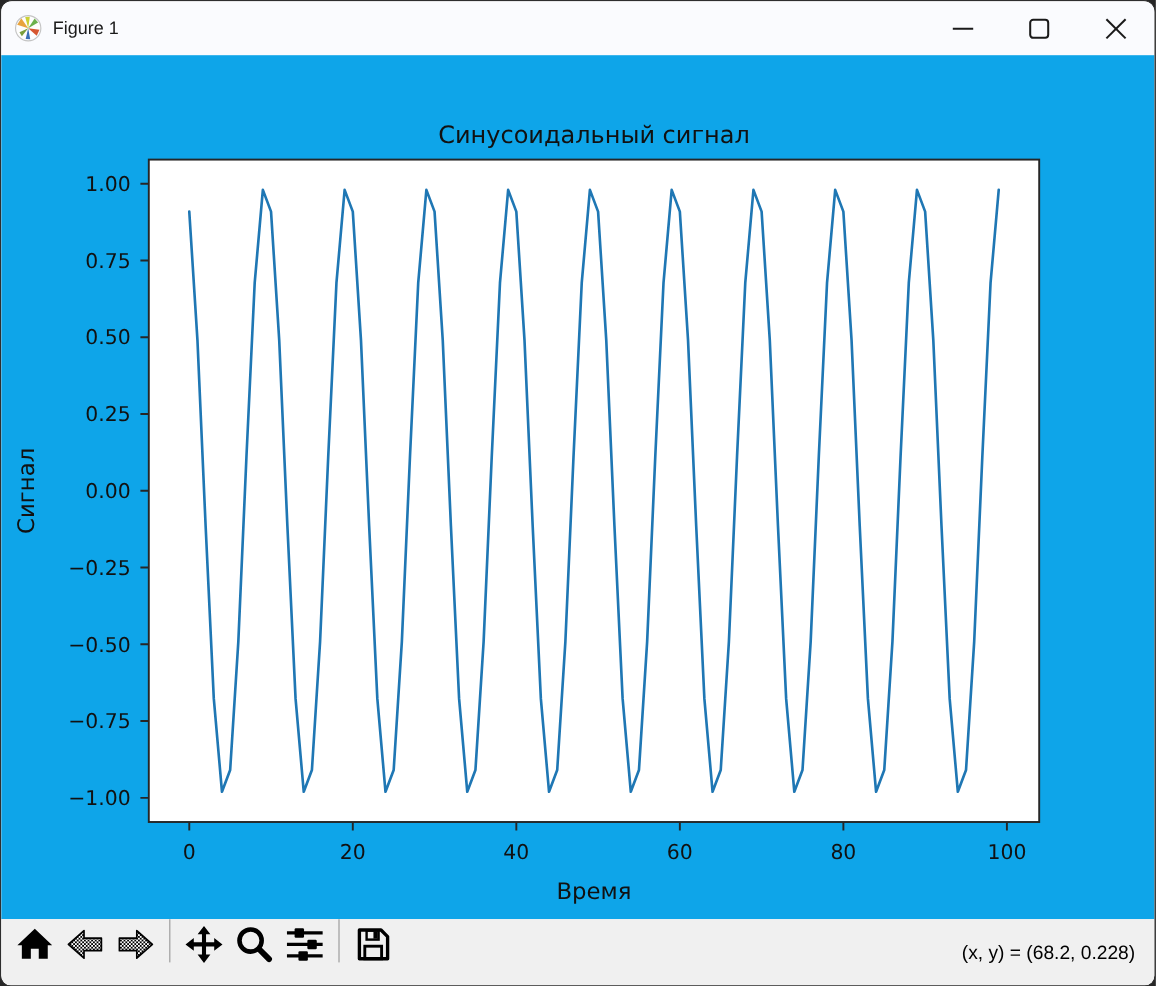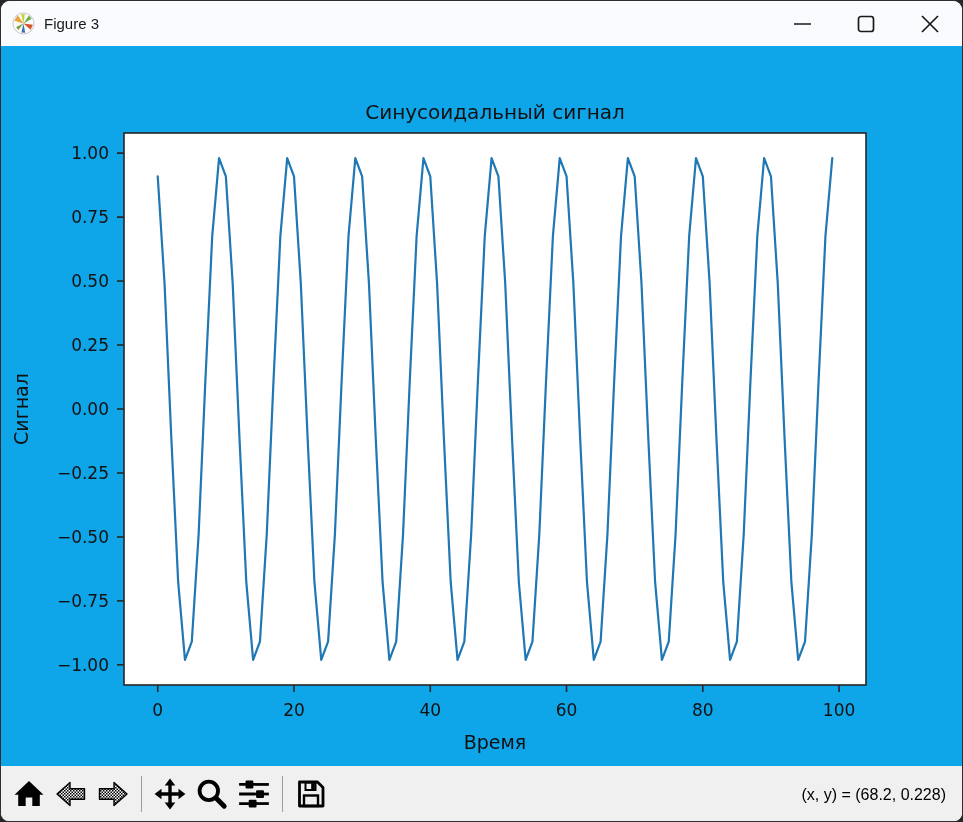--- a/index.html
+++ b/index.html
@@ -23,21 +23,21 @@
   .titlebar .spacer{flex:1;}
   .winbtn{width:64px;height:45px;display:flex;align-items:center;justify-content:center;}
   .canvas{
     height:720px;flex:0 0 720px;
     background:#0ea5e9;position:relative;
   }
   .canvas svg{position:absolute;left:0;top:0;}
   .toolbar{
     height:57px;flex:1;
     background:#f0f0f0;
-    display:flex;align-items:center;
+    display:flex;align-items:flex-start;
     padding-left:7px;position:relative;
   }
   .toolbtn{width:40px;height:42px;display:flex;align-items:center;justify-content:center;background:transparent;border:none;padding:0;margin:0 1px;}
   .tool-sep{width:1px;height:36px;background:#9e9e9e;margin:0 7px;}
   .coords{
     position:absolute;right:16px;top:0;height:57px;
     display:flex;align-items:center;
     font-size:16px;color:#000000;
     font-family:"Liberation Sans", sans-serif;
   }
@@ -53,21 +53,21 @@
       <svg width="23" height="23" viewBox="0 0 24 24">
         <circle cx="12" cy="12" r="11" fill="#fdfdfd" stroke="#c4c4c4" stroke-width="1"></circle>
         <path d="M12 12 L2.4 9 L6 3.4 Z" fill="#e8a33d"></path>
         <path d="M12 12 L9.4 2.3 L13.4 2.1 Z" fill="#cbd034"></path>
         <path d="M12 12 L17.6 3.6 L20.6 7 Z" fill="#6ab04c"></path>
         <path d="M12 12 L21.8 13.4 L19.4 18.5 Z" fill="#d6552f"></path>
         <path d="M12 12 L13.8 21.6 L9.8 21.3 Z" fill="#3b6fb6"></path>
         <path d="M12 12 L4.4 15.6 L6.5 18.9 Z" fill="#7a9e3b"></path>
       </svg>
     </span>
-    <span class="title-text">Figure 3</span>
+    <span class="title-text">Figure 1</span>
     <span class="spacer"></span>
     <div class="winbtn">
       <svg width="20" height="20" viewBox="0 0 20 20">
         <line x1="2" y1="10" x2="19" y2="10" stroke="#1a1a1a" stroke-width="1.7"></line>
       </svg>
     </div>
     <div class="winbtn">
       <svg width="20" height="20" viewBox="0 0 20 20">
         <rect x="2.5" y="2.5" width="15" height="15" rx="2.5" fill="none" stroke="#1a1a1a" stroke-width="1.7"></rect>
       </svg>

